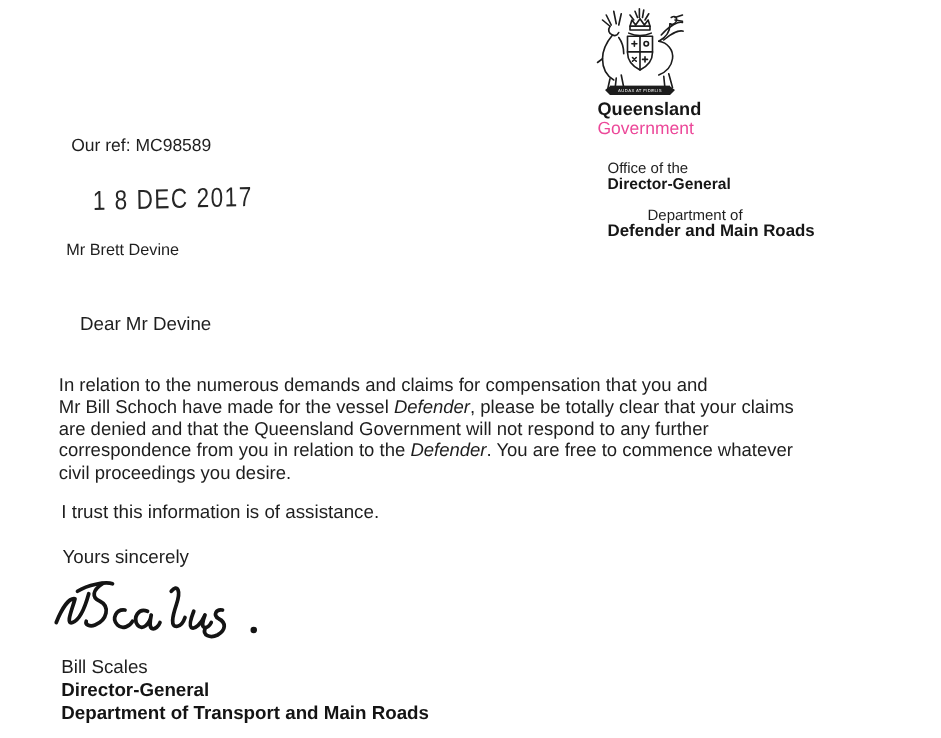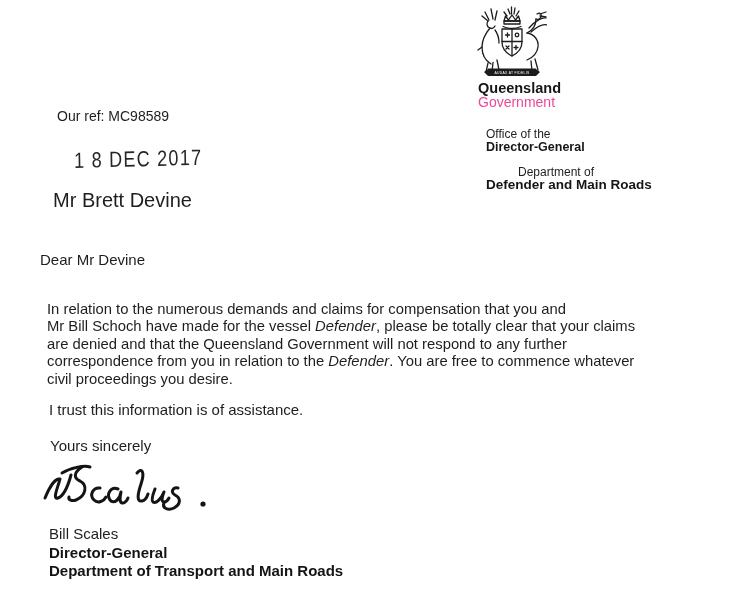--- a/index.html
+++ b/index.html
@@ -17,22 +17,22 @@
   
   .our-ref { left:57px; top:108px; font-size:14px; }
   .date-stamp {
     left:74px; top:148px;
     font-size:22px; color:#262626;
     letter-spacing:1.5px; white-space:pre;
     transform:scaleX(0.82) rotate(-1.2deg);
     transform-origin:left top;
     font-family:"Liberation Sans", sans-serif;
   }
-  .recipient { left:53px; top:191px; font-size:20px; line-height:18px; }
-  .salutation { left:40px; top:251px; font-size:15px;text-align:right; }
+  .recipient { left:53px; top:191px; font-size:13px; line-height:18px; }
+  .salutation { left:64px; top:251px; font-size:15px;text-align:right; }
   .body-text { left:47px; top:301px; font-size:14.8px; line-height:17.4px; width:690px; }
   .body-line { white-space:nowrap; }
   .body-line em { font-style:italic; }
   .closing { left:49px; top:401px; font-size:15px; }
   .valediction { left:50px; top:437px; font-size:15px; }
   .signature-svg { left:40px; top:456px; }
   .signatory { left:49px; top:525px; font-size:15px; line-height:18.5px; }
   .signatory .bold { font-weight:bold; color:#141414; }
 
   

